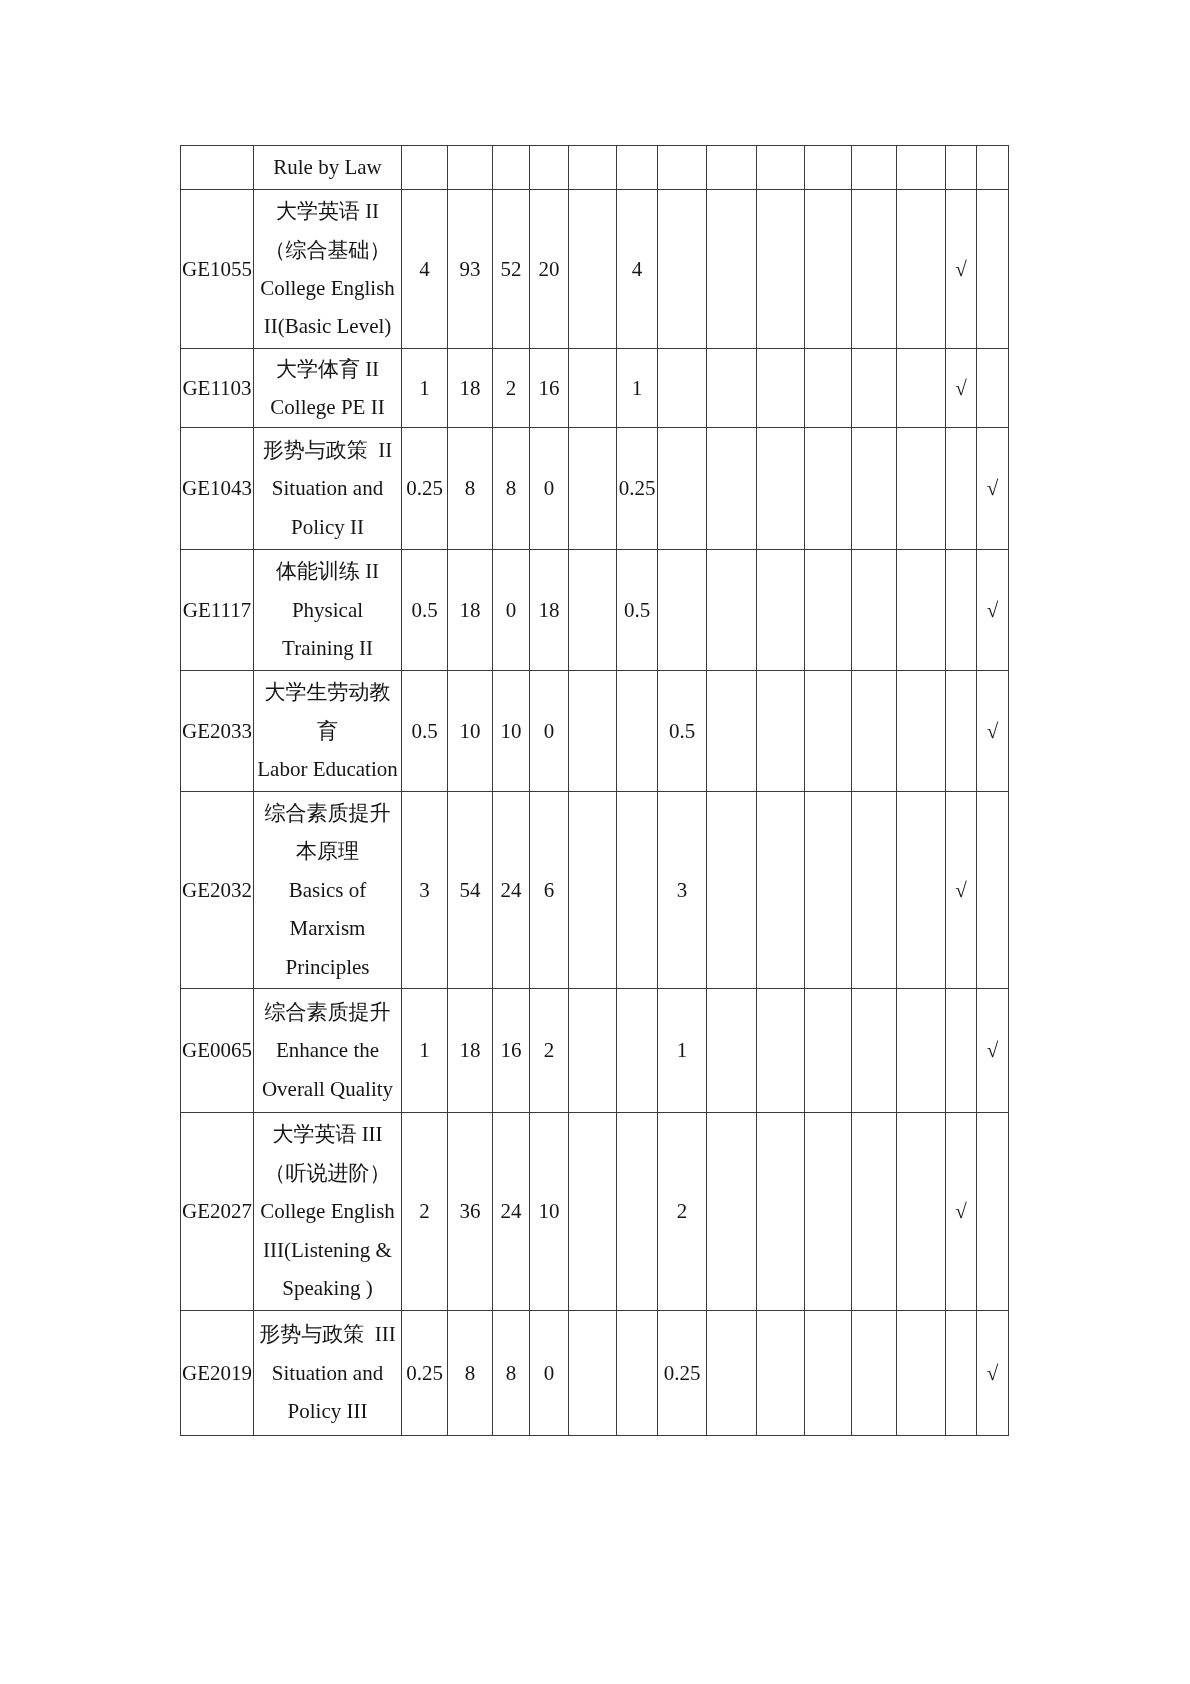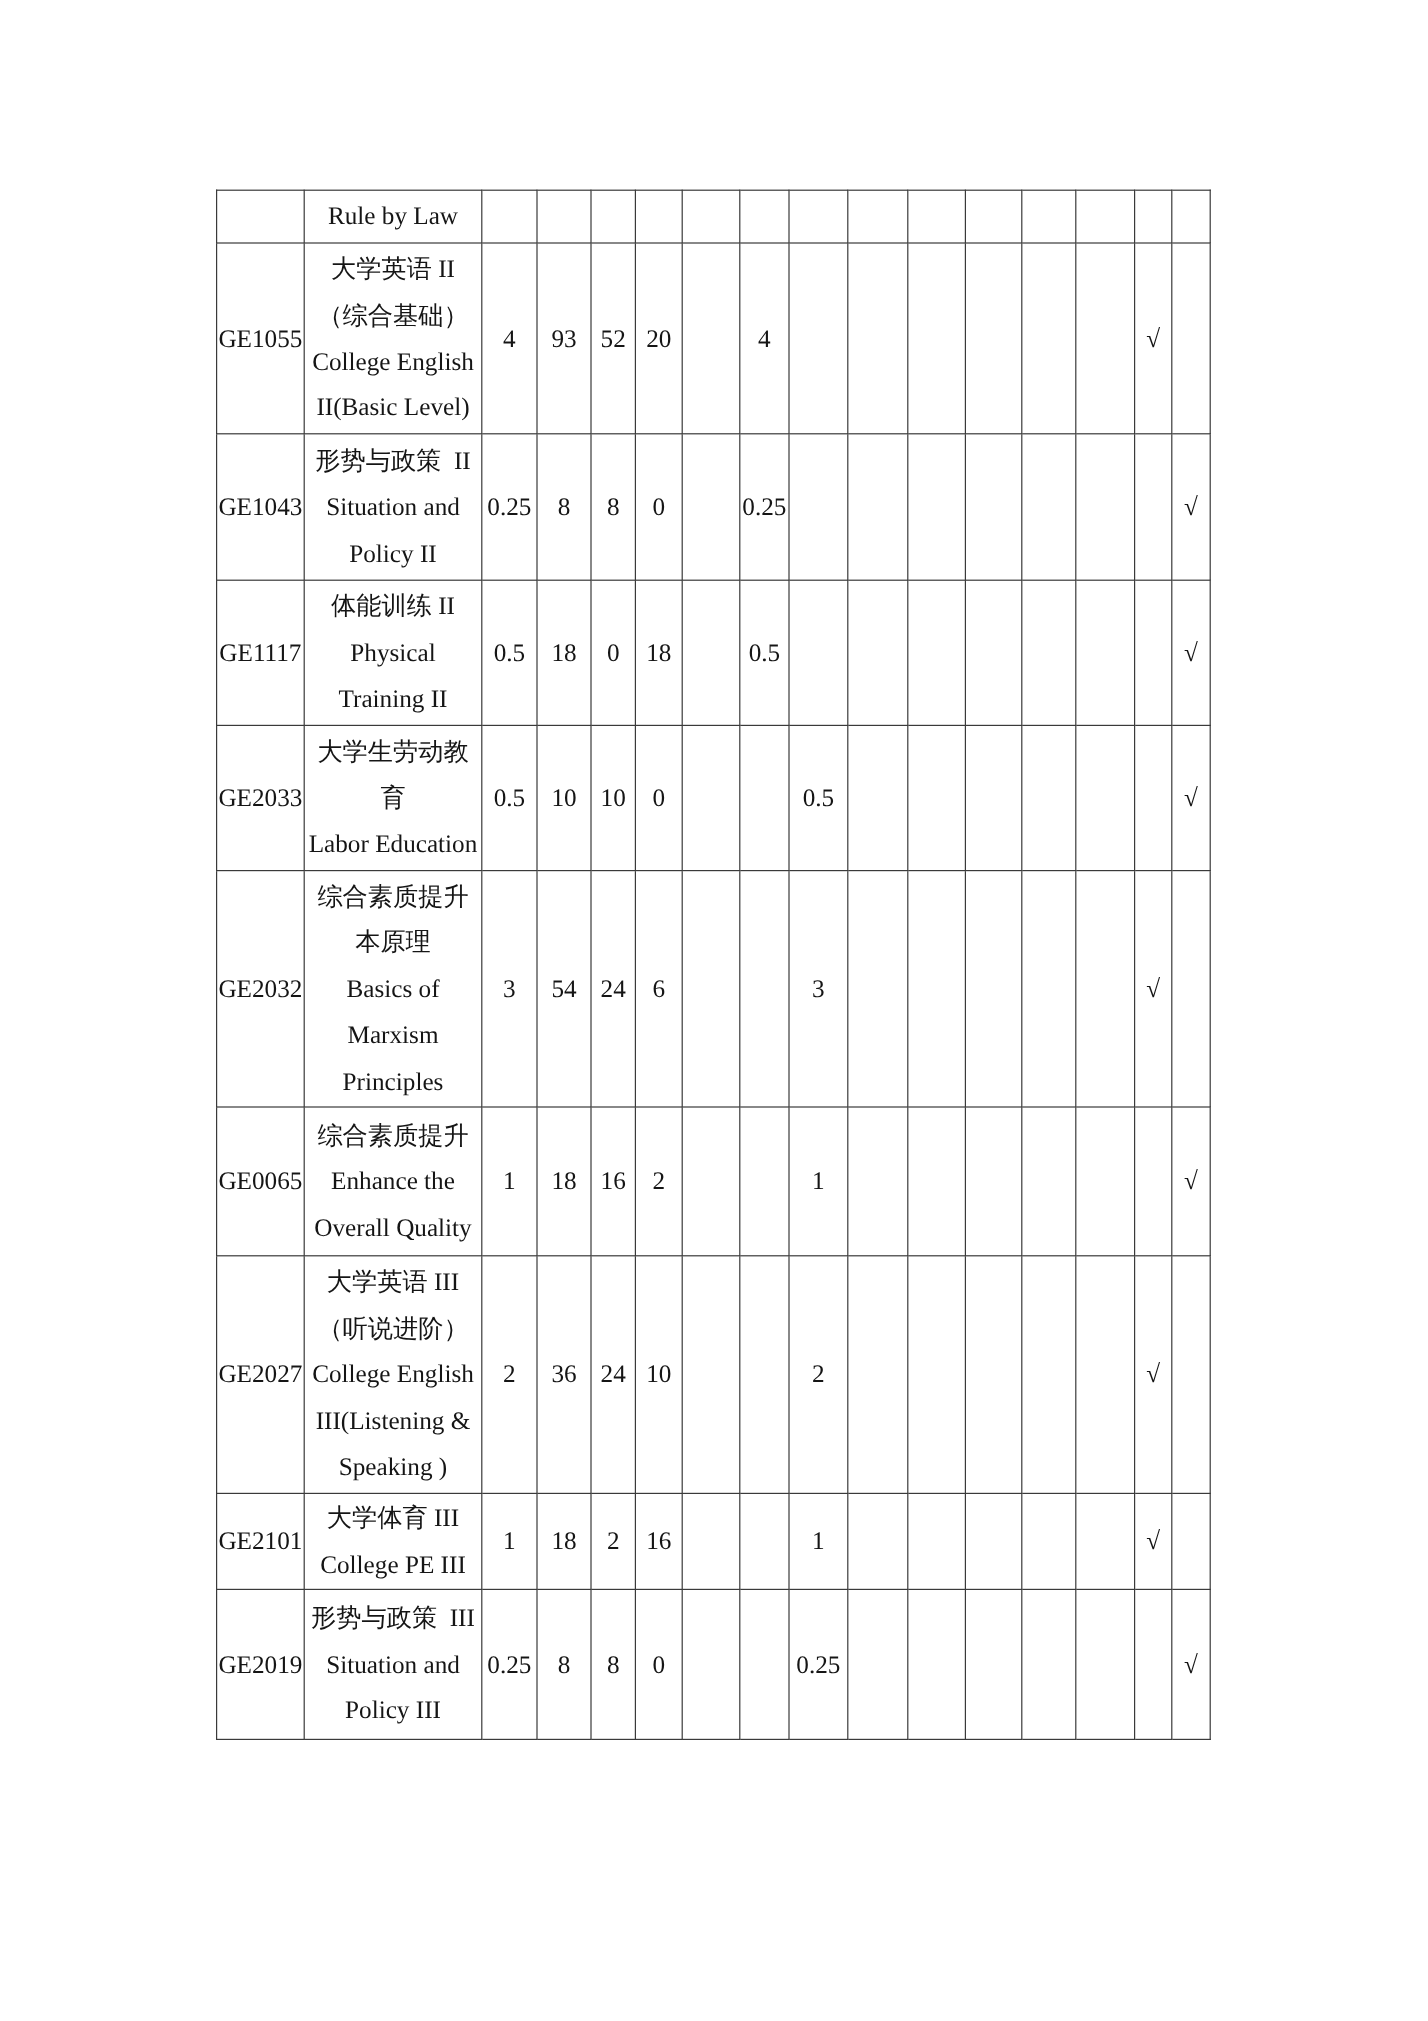--- a/index.html
+++ b/index.html
@@ -13,21 +13,21 @@
     width: 1190px;
     height: 1684px;
     background: #ffffff;
     font-family: "Liberation Serif", "DejaVu Serif", serif;
     color: #151515;
     overflow: hidden;
   }
   table.course-table {
     position: absolute;
     left: 180px;
-    top: 158px;
+    top: 145px;
     border-collapse: collapse;
     table-layout: fixed;
   }
   table.course-table td {
     border: 1.5px solid #3a3a3a;
     padding: 0;
     text-align: center;
     vertical-align: middle;
     font-size: 21px;
     color: #151515;
@@ -101,20 +101,41 @@
           <td>4</td>
           <td></td>
           <td></td>
           <td></td>
           <td></td>
           <td></td>
           <td></td>
           <td class="check-cell">√</td>
           <td></td>
         </tr>
+        <tr style="height: 79px;">
+          <td>GE1103</td>
+          <td class="name-cell">
+            <div class="name-line">大学体育 II</div>
+            <div class="name-line">College PE II</div>
+          </td>
+          <td>1</td>
+          <td>18</td>
+          <td>2</td>
+          <td>16</td>
+          <td></td>
+          <td>1</td>
+          <td></td>
+          <td></td>
+          <td></td>
+          <td></td>
+          <td></td>
+          <td></td>
+          <td class="check-cell">√</td>
+          <td></td>
+        </tr>
         <tr style="height: 122px;">
           <td>GE1043</td>
           <td class="name-cell">
             <div class="name-line">形势与政策 II</div>
             <div class="name-line">Situation and</div>
             <div class="name-line">Policy II</div>
           </td>
           <td>0.25</td>
           <td>8</td>
           <td>8</td>
@@ -237,41 +258,20 @@
           <td></td>
           <td>2</td>
           <td></td>
           <td></td>
           <td></td>
           <td></td>
           <td></td>
           <td class="check-cell">√</td>
           <td></td>
         </tr>
-        <tr style="height: 80px;">
-          <td>GE2101</td>
-          <td class="name-cell">
-            <div class="name-line">大学体育 III</div>
-            <div class="name-line">College PE III</div>
-          </td>
-          <td>1</td>
-          <td>18</td>
-          <td>2</td>
-          <td>16</td>
-          <td></td>
-          <td></td>
-          <td>1</td>
-          <td></td>
-          <td></td>
-          <td></td>
-          <td></td>
-          <td></td>
-          <td class="check-cell">√</td>
-          <td></td>
-        </tr>
         <tr style="height: 125px;">
           <td>GE2019</td>
           <td class="name-cell">
             <div class="name-line">形势与政策 III</div>
             <div class="name-line">Situation and</div>
             <div class="name-line">Policy III</div>
           </td>
           <td>0.25</td>
           <td>8</td>
           <td>8</td>

